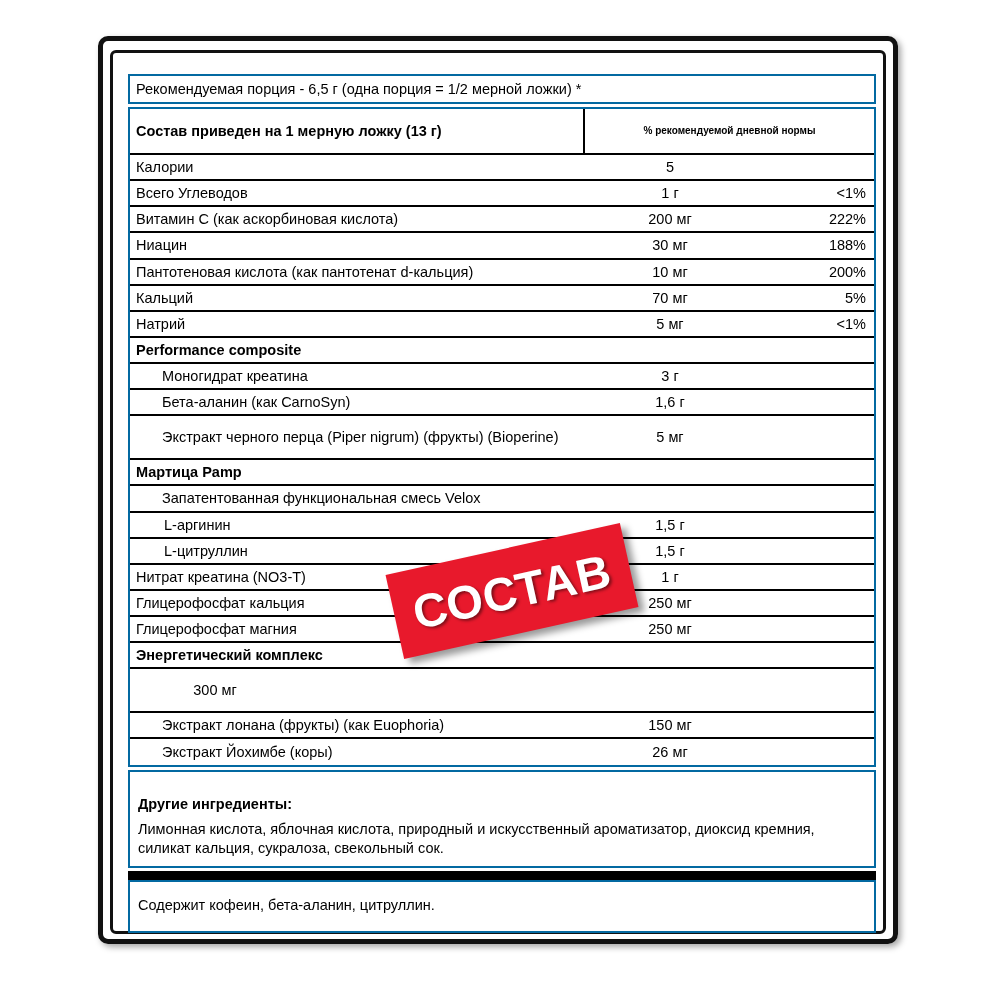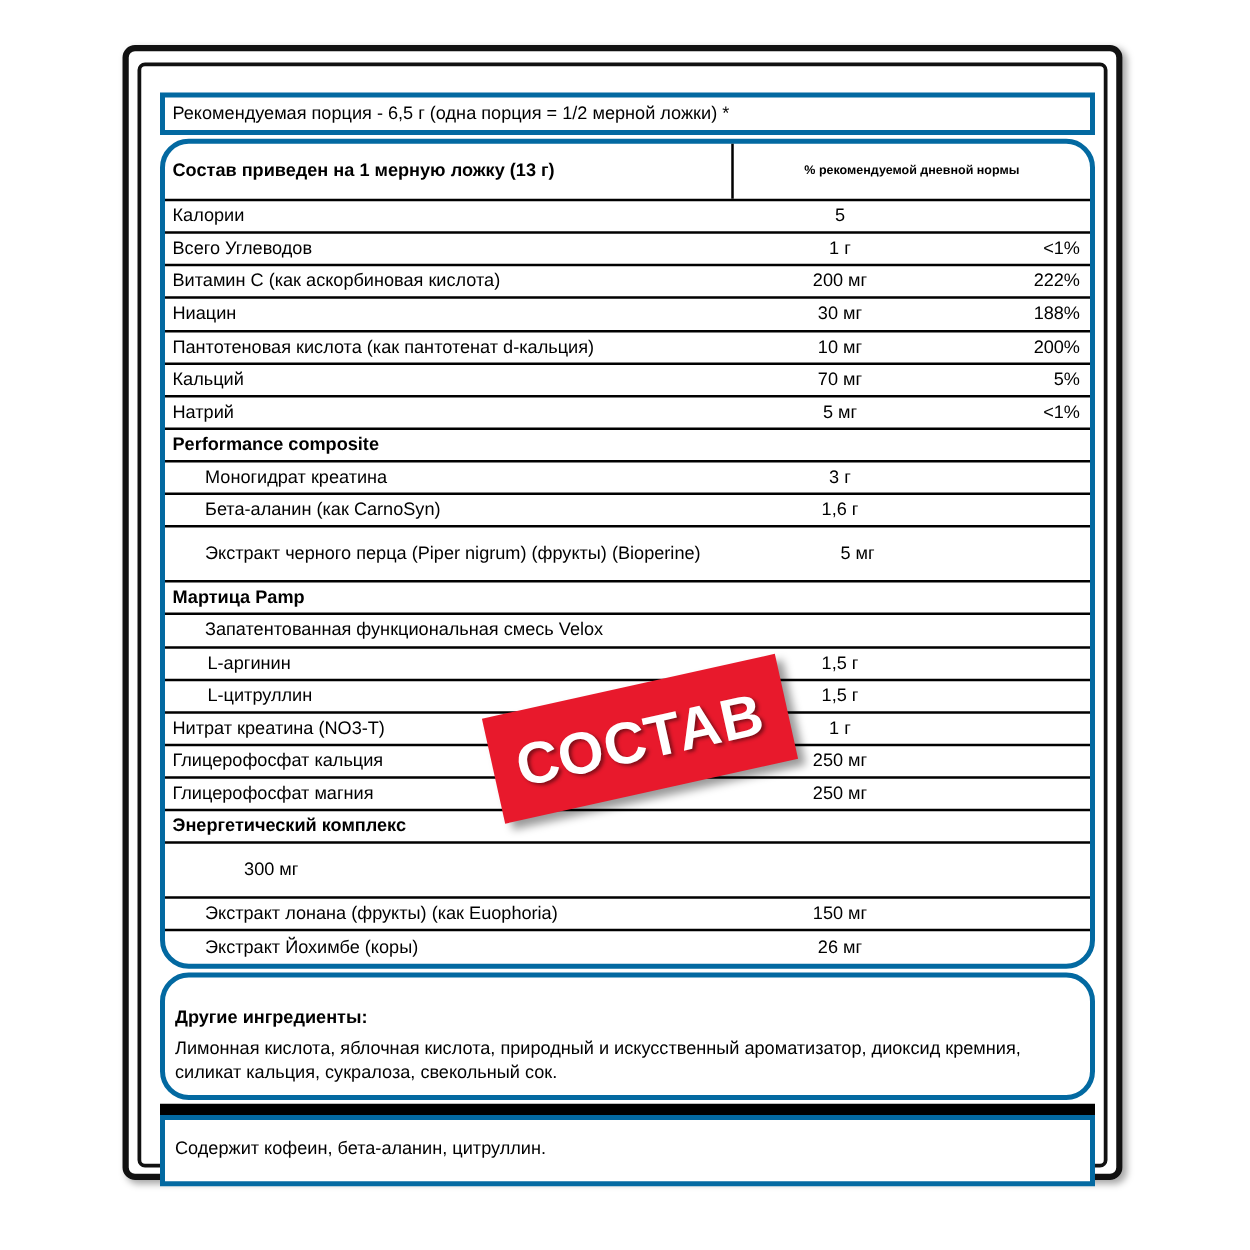--- a/index.html
+++ b/index.html
@@ -51,25 +51,25 @@
   
   .facts {
     position: absolute;
     left: 128px;
     top: 74px;
     width: 748px;
     box-sizing: border-box;
   }
 
   .blk {
-    border: 4px solid #0369a1;
+    border: 2px solid #0369a1;
     box-sizing: border-box;
     background: #ffffff;
   }
-  .blk + .blk { margin-top: 3px; border-radius: 23px; }
+  .blk + .blk { margin-top: 3px; }
 
   .row {
     display: flex;
     align-items: stretch;
     border-bottom: 2px solid #000000;
     box-sizing: border-box;
     min-height: 26px;
   }
   .row:last-child { border-bottom: none; }
 
@@ -134,21 +134,21 @@
     display: flex;
     align-items: center;
     justify-content: center;
   }
 
   
   .nm-head { font-weight: bold; padding-left: 6px; }
   .nm-lvl1 { padding-left: 32px; }
   .nm-lvl2 { padding-left: 34px; }
 
-  .row-two { min-height: 44px; gap: 14px; }
+  .row-two { min-height: 44px; }
   .row-two .c-name { align-items: center; }
 
   
   .textblk {
     padding: 23px 8px 8px 8px;
     font-size: 14.5px;
     line-height: 1.3;
     color: #000;
   }
   .textblk .ti-title { font-weight: bold; margin-bottom: 6px; }

